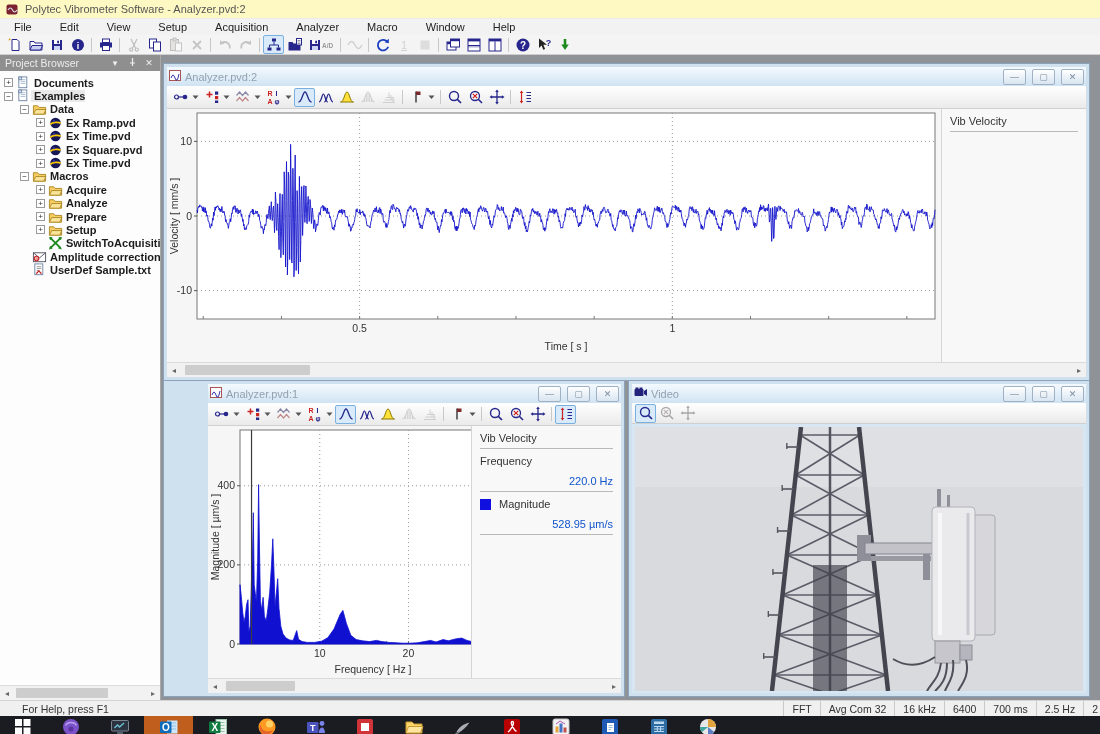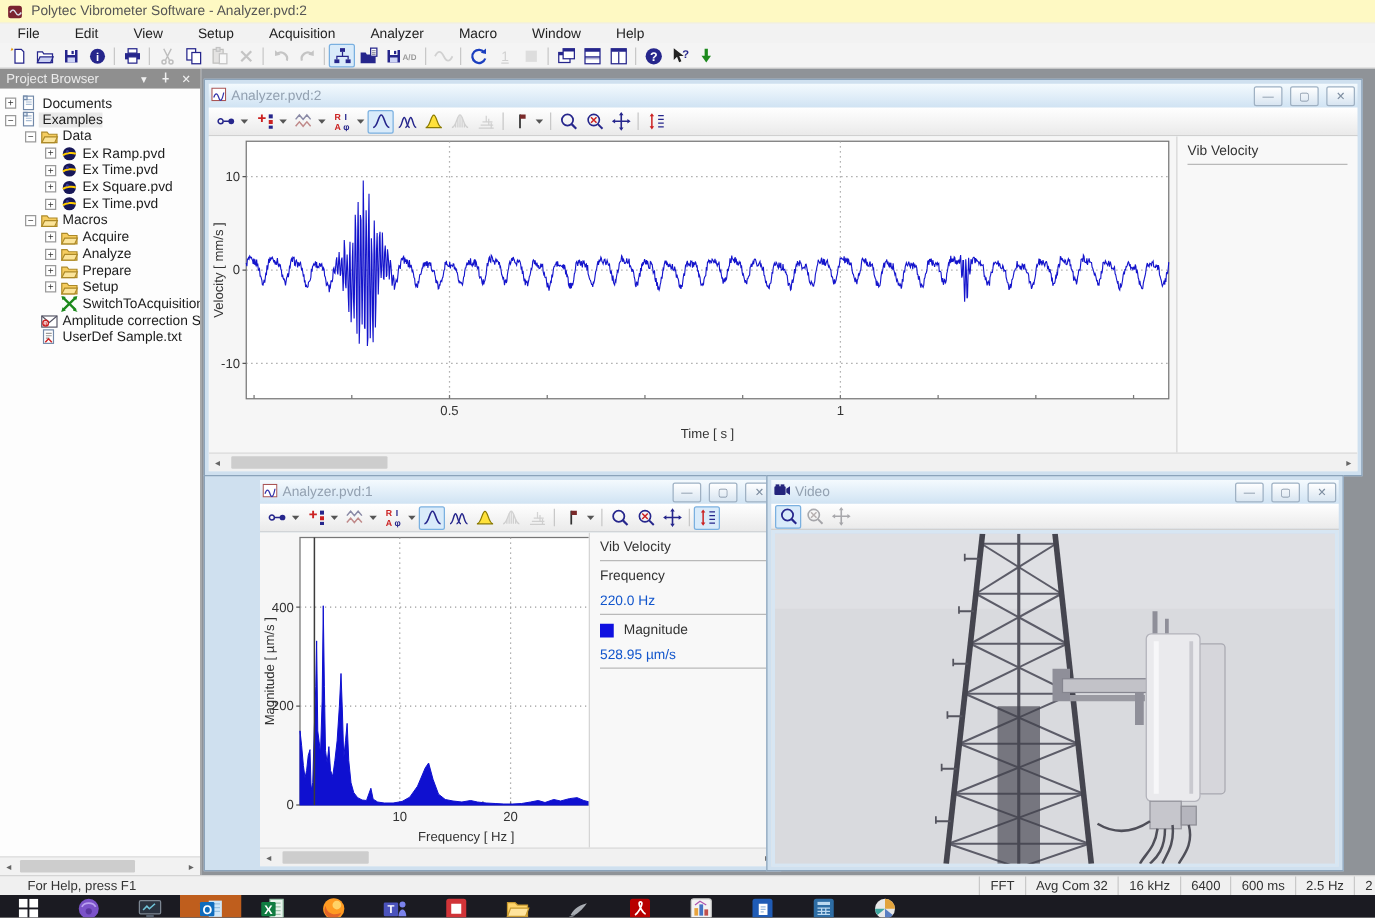--- a/index.html
+++ b/index.html
@@ -22,21 +22,21 @@
   .ddown{width:8px;height:17px;display:inline-flex;align-items:center;justify-content:center;margin-right:2px;}
   
   .bodyrow{display:flex;height:645px;}
   .pbrowser{width:160px;border-right:1px solid #a9a9a9;background:#fdfdfd;display:flex;flex-direction:column;flex:none;}
   .pb-header{height:16px;background:#8f8f8f;color:#ececec;font-size:10.5px;display:flex;
              align-items:center;padding:0 5px;gap:5px;}
   .pb-header .sp{flex:1;}
   .pb-btn{color:#f0f0f0;font-size:9px;width:12px;text-align:center;}
   .pb-tree{flex:1;overflow:hidden;padding-top:5px;background:#fdfdfd;}
   .trow{height:13.4px;display:flex;align-items:center;font-size:11px;color:#1c1c1c;white-space:nowrap;overflow:hidden;}
-  .trow .lbl{padding-left:3px;}
+  .trow .lbl{padding-left:3px;font-weight:bold;}
   .trow.hl .lbl{background:#e9e9e9;}
   .expander{width:9px;height:9px;border:1px solid #9a9a9a;background:#fff;font-size:8px;line-height:7px;
             text-align:center;color:#333;flex:none;margin-right:3px;box-sizing:border-box;}
   .exp-spacer{width:12px;flex:none;}
   .ticon{width:15px;height:14px;flex:none;display:inline-flex;align-items:center;justify-content:center;}
   .pb-hscroll{height:14px;border-top:1px solid #dcdcdc;background:#f2f2f2;display:flex;align-items:center;font-size:8px;color:#666;}
   .mdi{flex:1;background:#8f9398;position:relative;overflow:hidden;}
   
   .cwin{position:absolute;background:#cfe0ef;border:1px solid #8ba3ba;box-sizing:border-box;
         display:flex;flex-direction:column;padding:3px;}
@@ -47,21 +47,21 @@
         background:linear-gradient(#ffffff,#d8e5f1);color:#7d8da0;font-size:9px;line-height:12px;
         display:flex;align-items:center;justify-content:center;}
   .cwin-toolbar{height:22px;background:linear-gradient(#ffffff,#eaeaea);border-bottom:1px solid #d0d0d0;
                 display:flex;align-items:center;padding-left:3px;flex:none;}
   .cwin-content{flex:1;background:#f6f6f6;position:relative;overflow:hidden;}
   .plotdiv{position:absolute;left:0;top:0;bottom:14px;background:#f6f6f6;}
   .spanel{position:absolute;right:0;top:0;bottom:14px;background:#f8f8f8;border-left:1px solid #d5d5d5;
           font-size:11px;color:#333;padding:6px 8px;box-sizing:border-box;}
   .sp-hr{height:1px;background:#b9b9b9;margin:4px 0 6px 0;}
   .sp-label{margin-top:2px;display:flex;align-items:center;gap:8px;}
-  .sp-value{text-align:left;margin:8px 0 2px 0;}
+  .sp-value{text-align:right;margin:8px 0 2px 0;}
   .swatch{width:11px;height:11px;background:#0f10e0;display:inline-block;flex:none;}
   .hscroll{position:absolute;left:0;right:0;bottom:0;height:14px;background:#f1f1f1;border-top:1px solid #dadada;
            display:flex;align-items:center;font-size:8px;color:#666;}
   .hs-arrow{width:14px;text-align:center;}
   .hs-track{flex:1;height:10px;position:relative;}
   .hs-thumb{position:absolute;top:0;height:10px;background:#cdcdcd;border-radius:1px;}
   .videoframe{position:absolute;inset:0;border:3px solid #d7e6f3;background:#d9dade;}
   .videoframe svg{display:block;}
   
   .statusbar{height:15px;background:#f0f0f0;border-top:1px solid #d4d4d4;display:flex;align-items:center;
@@ -810,21 +810,21 @@
           <div class="hscroll">
             <span class="hs-arrow">◂</span>
             <span class="hs-track">
                 <span class="hs-thumb" style="left:4px;width:18%;"></span>
               </span>
             <span class="hs-arrow">▸</span>
           </div>
         </div>
       </div>
 
-      <div class="cwin" style="left:452px;top:325px;width:462px;height:317px;">
+      <div class="cwin" style="left:467px;top:325px;width:462px;height:317px;">
         <div class="cwin-title">
           <span><svg width="13" height="11">
                 <rect x="0.5" y="2" width="9" height="7" rx="1" fill="#24247c"></rect>
                 <path d="M10 4l3-2v7l-3-2z" fill="#24247c"></path>
                 <rect x="1.5" y="0.5" width="3" height="2" fill="#24247c"></rect>
                 <rect x="5.5" y="0.5" width="3" height="2" fill="#24247c"></rect>
               </svg></span>
           <span>Video</span>
           <span class="sp"></span>
           <span class="wbtn">—</span>
@@ -923,21 +923,21 @@
     </div>
   </div>
 
   <div class="statusbar">
     <span class="status-left">For Help, press F1</span>
     <span id="statussegs" style="display:flex;height:100%;">
         <span class="status-seg">FFT</span>
         <span class="status-seg">Avg Com 32</span>
         <span class="status-seg">16 kHz</span>
         <span class="status-seg">6400</span>
-        <span class="status-seg">600 ms</span>
+        <span class="status-seg">700 ms</span>
         <span class="status-seg">2.5 Hz</span>
         <span class="status-seg">2</span>
       </span>
   </div>
 
   <div class="taskbar" id="taskbar">
       <span class="tb-start">
         <svg width="16" height="16">
           <rect x="0" y="0" width="7" height="7" fill="#fff"></rect>
           <rect x="8.5" y="0" width="7" height="7" fill="#fff"></rect>

